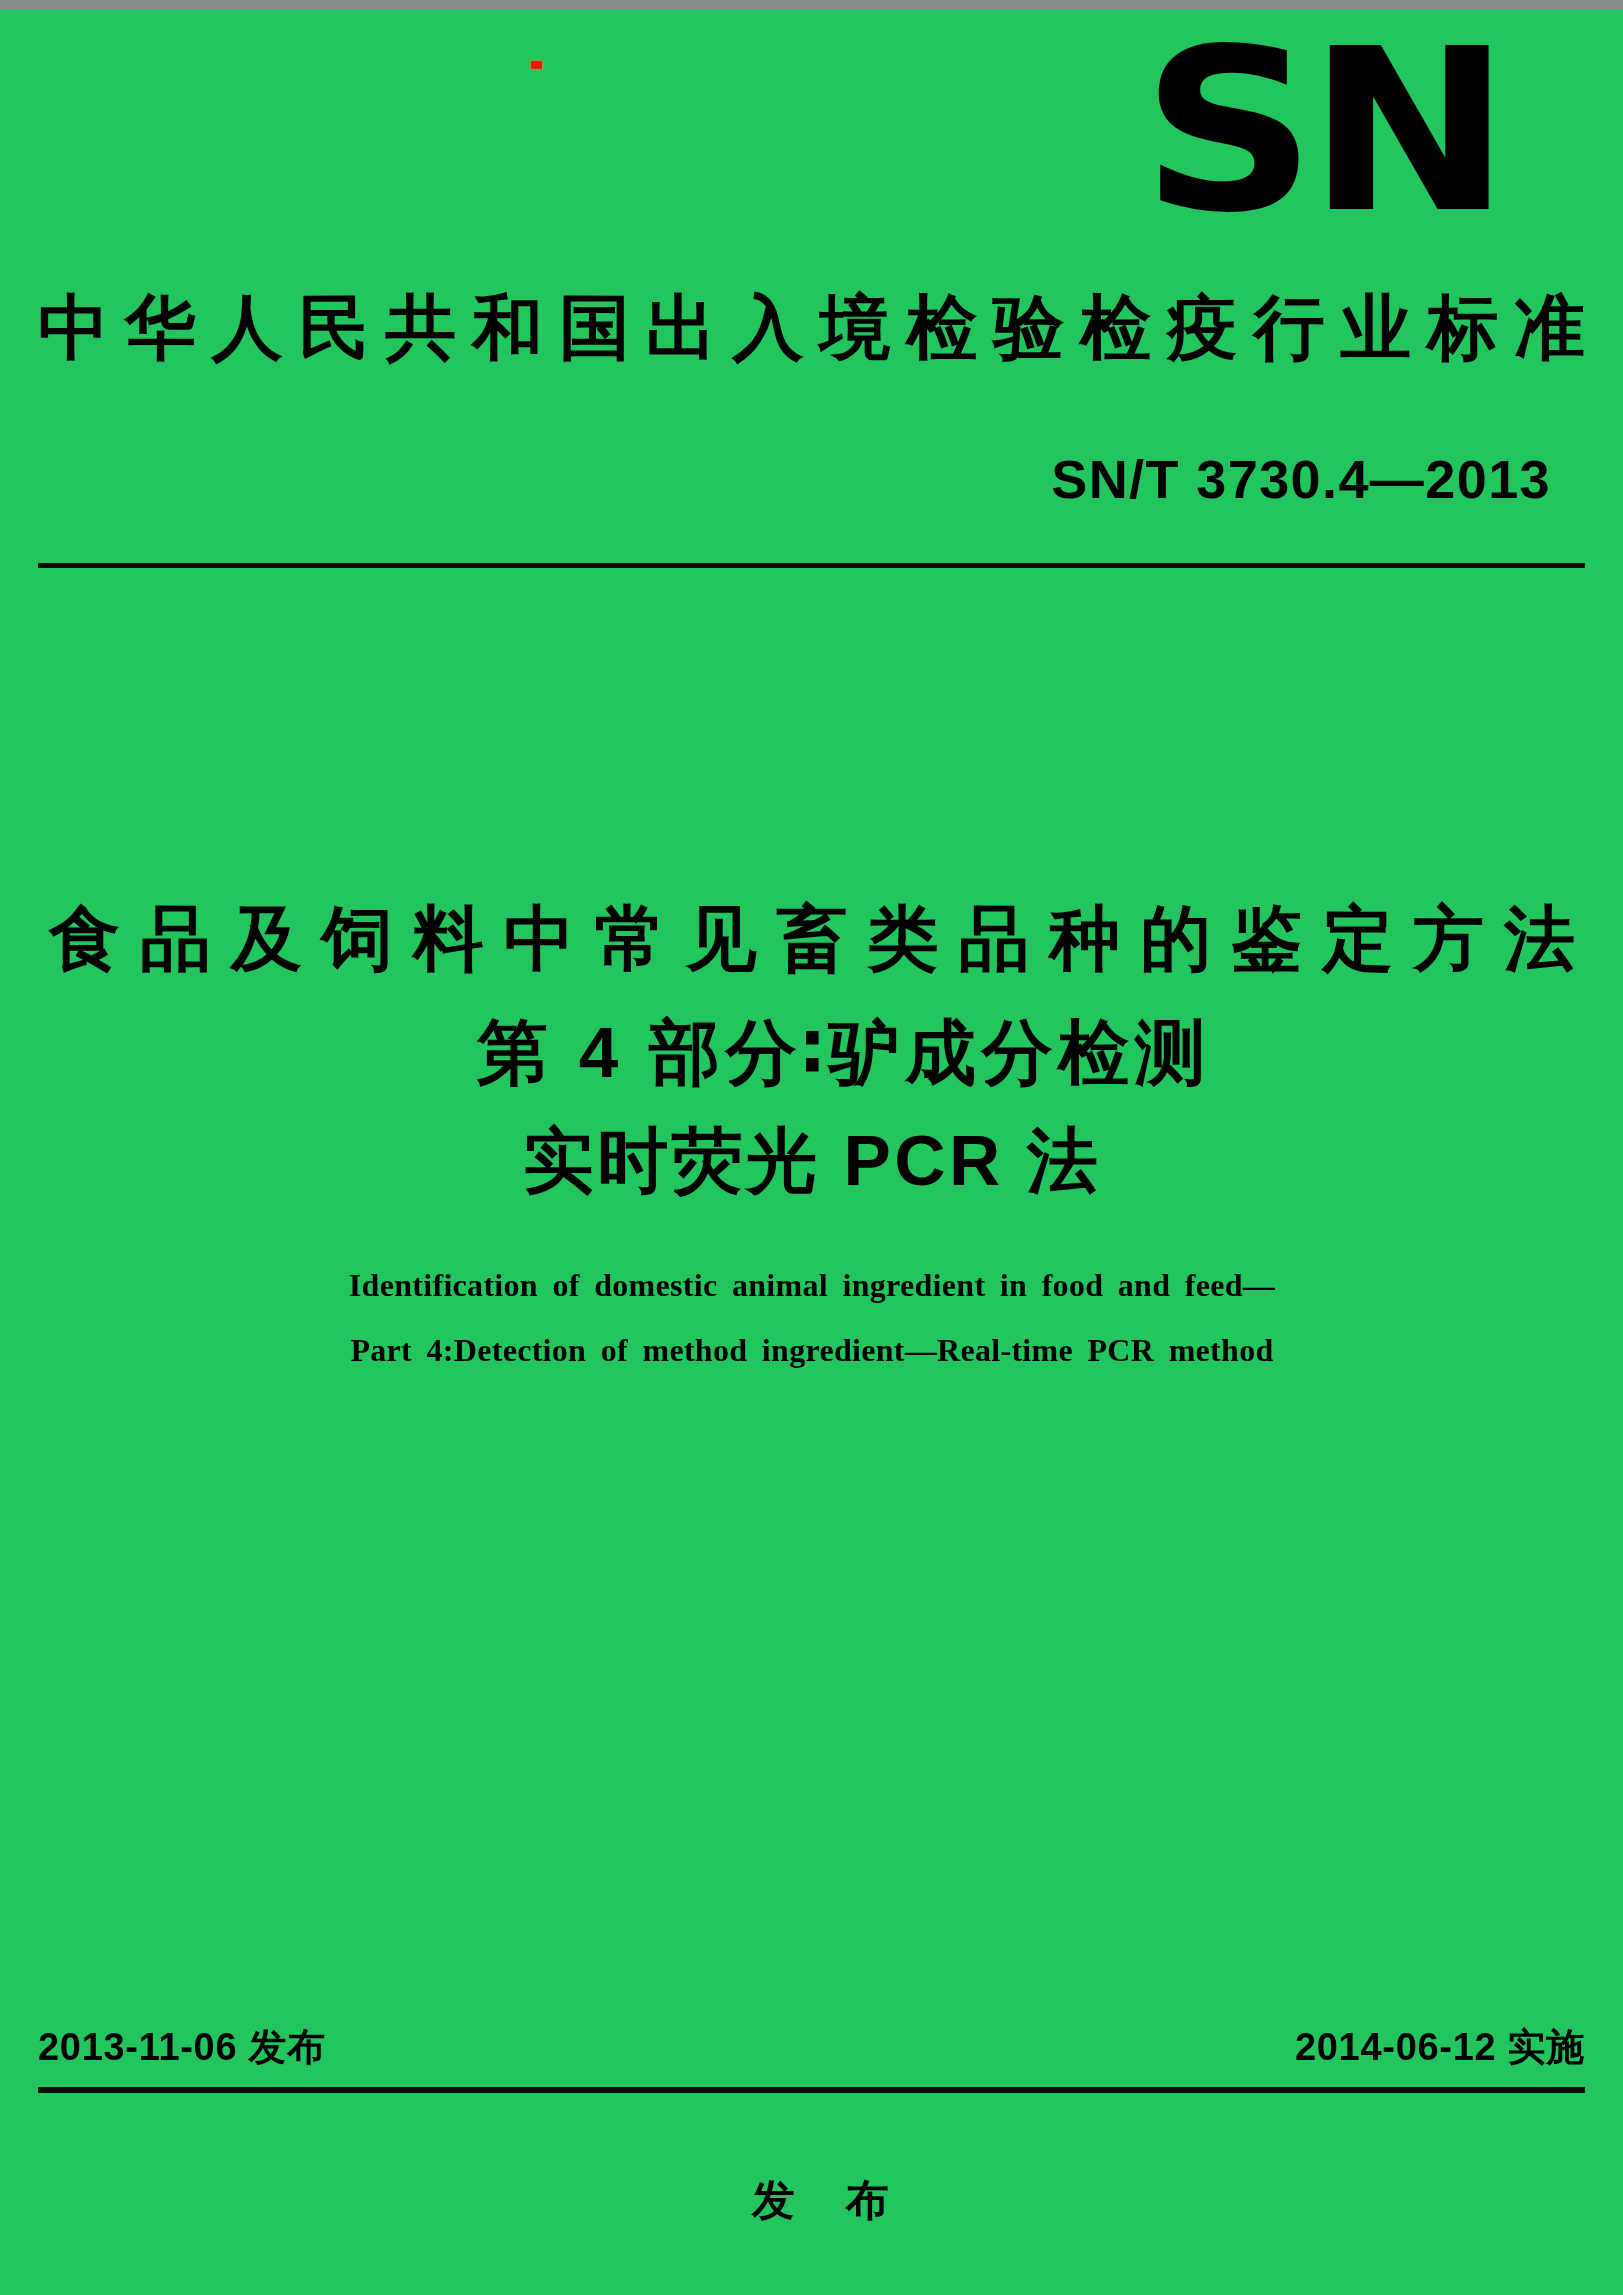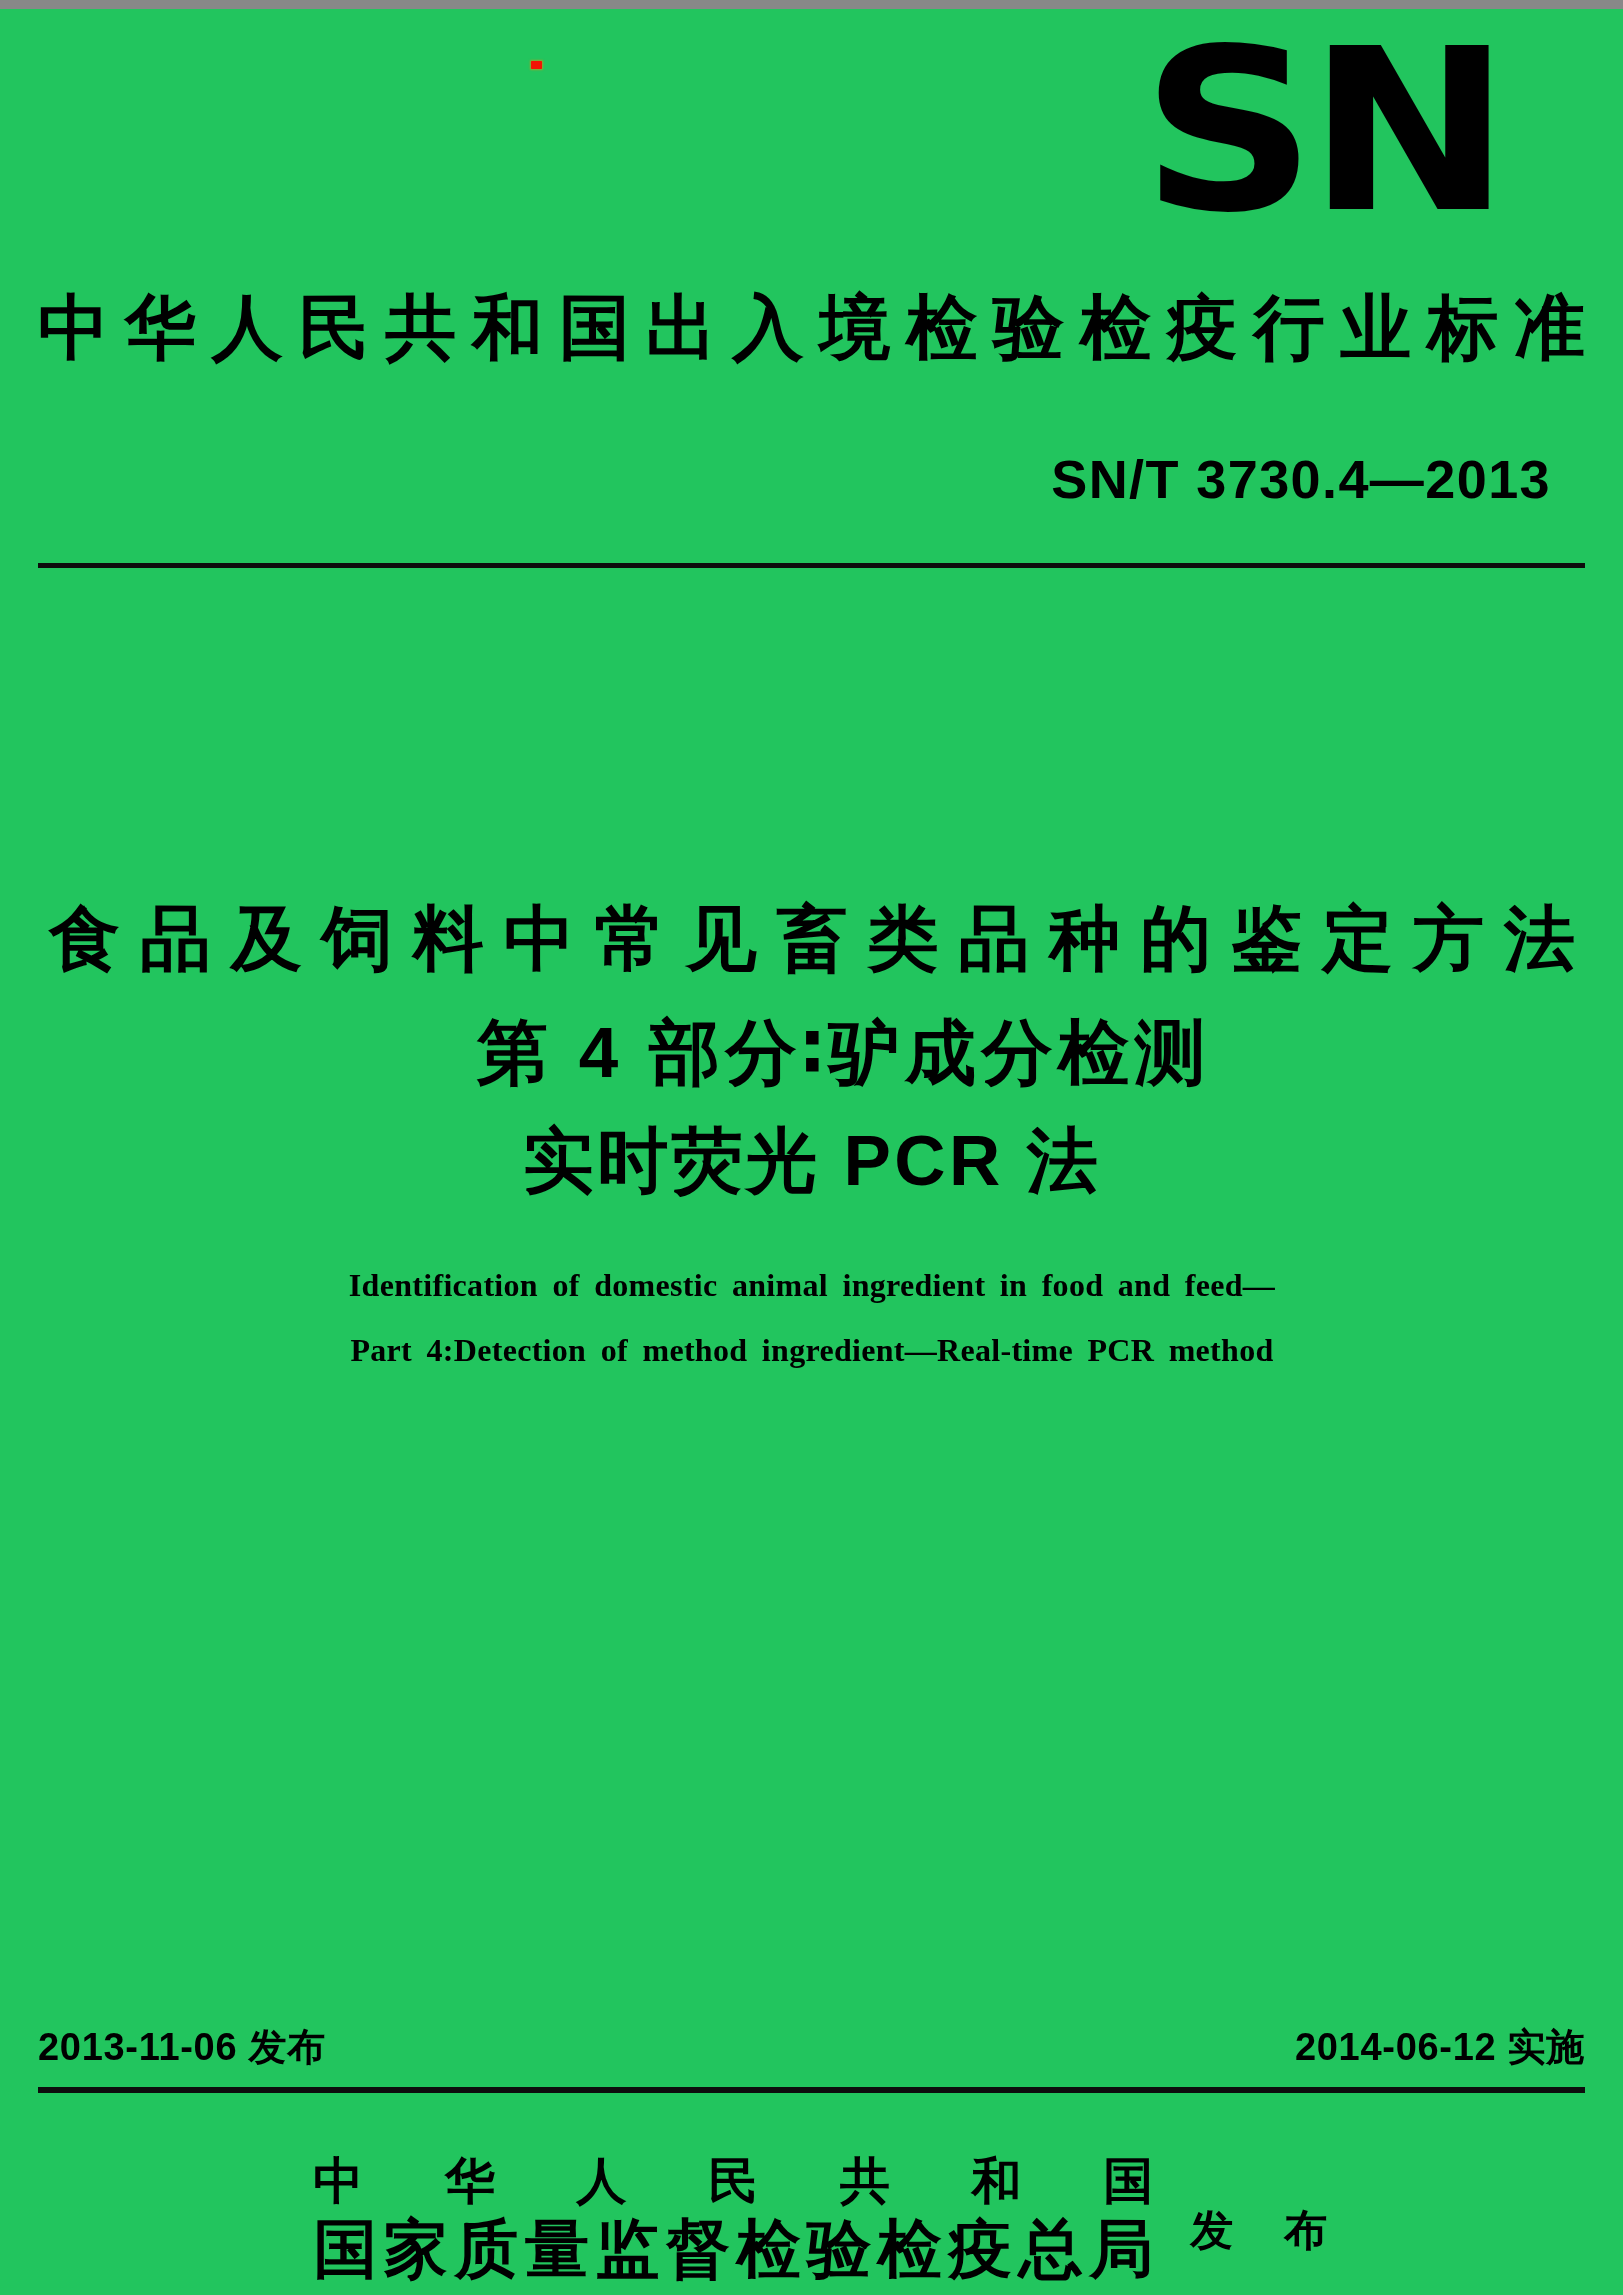--- a/index.html
+++ b/index.html
@@ -187,21 +187,17 @@
   </div>
 
   <div class="dates-row">
     <span>2013-11-06 发布</span>
     <span>2014-06-12 实施</span>
   </div>
 
   <div class="rule rule-bottom"></div>
 
   <div class="issuer-row">
-    <div class="issuer-col">
-      <div class="issuer-line issuer-line-1">中华人民共和国</div>
-      <div class="issuer-line issuer-line-2">国家质量监督检验检疫总局</div>
-    </div>
     <div class="issue-label">发布</div>
   </div>
 
 </div>
 
 
 </body></html>

